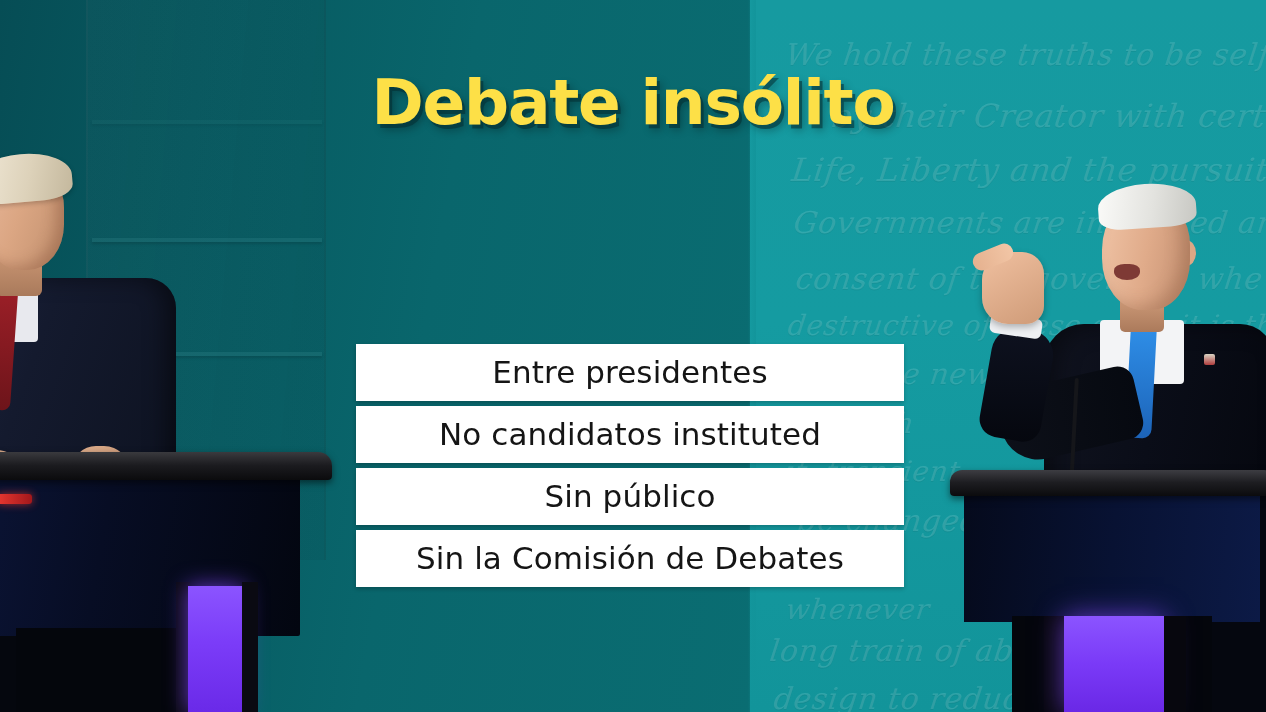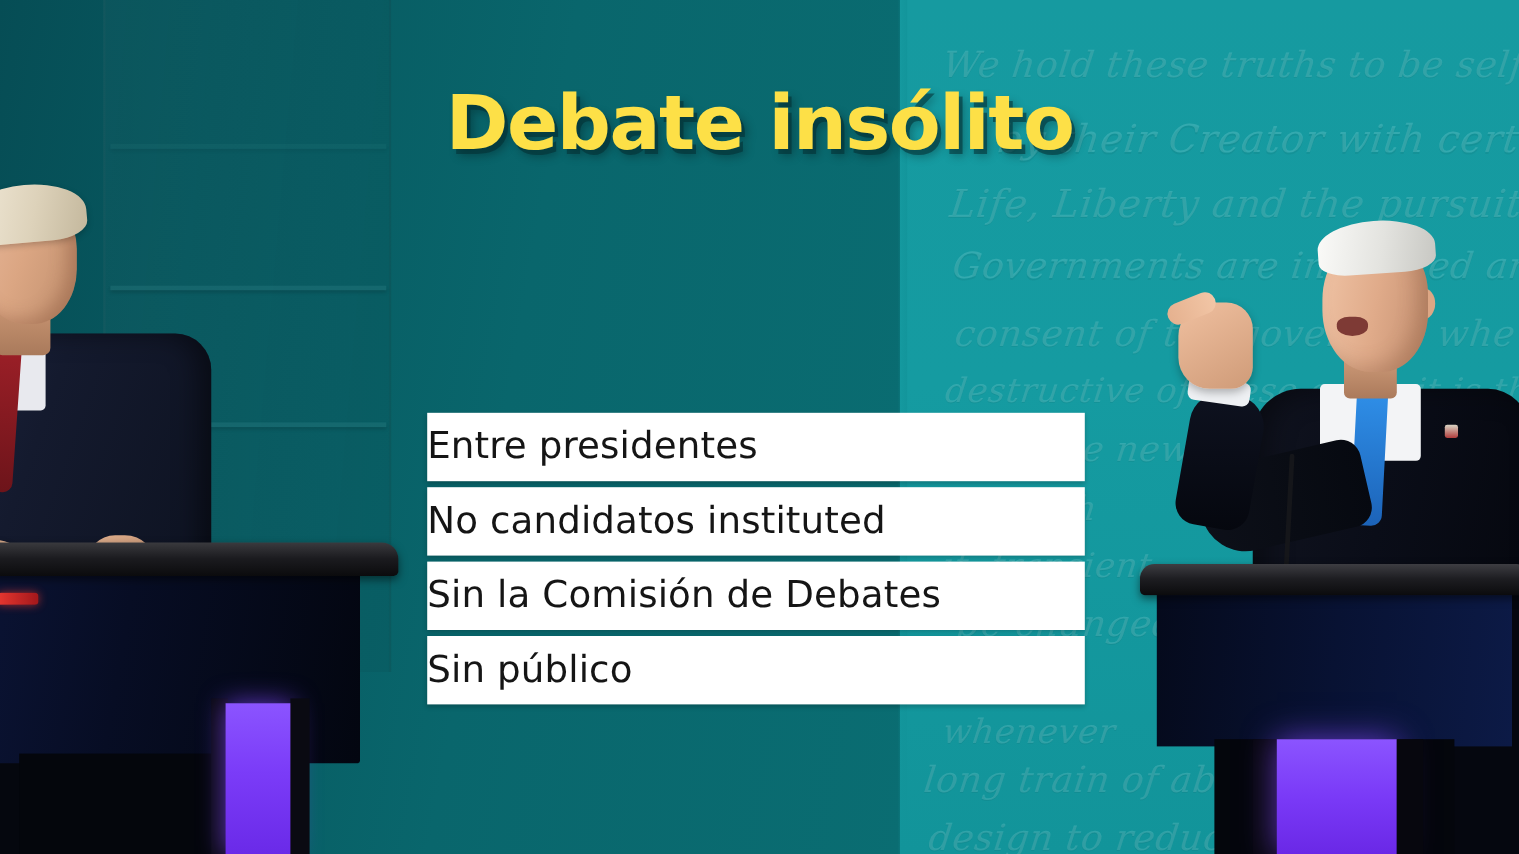--- a/index.html
+++ b/index.html
@@ -75,21 +75,21 @@
   }
 
   
   .bars{
     position:absolute; left:356px; top:344px; width:548px;
     z-index:45;
   }
   .bar{
     width:548px; height:57px;
     background:#ffffff;
-    display:flex; align-items:center; 
+    display:flex; align-items:center; justify-content:center;
     margin-bottom:5px;
     box-shadow:0 2px 4px rgba(0,0,0,.22);
   }
   .bar span{
     color:#151515;
     font-size:31px;
     font-weight:500;
     letter-spacing:.1px;
     font-family:"DejaVu Sans", sans-serif;
     line-height:1;
@@ -399,20 +399,20 @@
   <div class="title">Debate insólito</div>
 
   <div class="bars">
     <div class="bar">
       <span>Entre presidentes</span>
     </div>
     <div class="bar">
       <span>No candidatos instituted</span>
     </div>
     <div class="bar">
+      <span>Sin público</span>
+    </div>
+    <div class="bar">
       <span>Sin la Comisión de Debates</span>
     </div>
-    <div class="bar">
-      <span>Sin público</span>
-    </div>
   </div>
 
 </div>
 
 </body></html>

